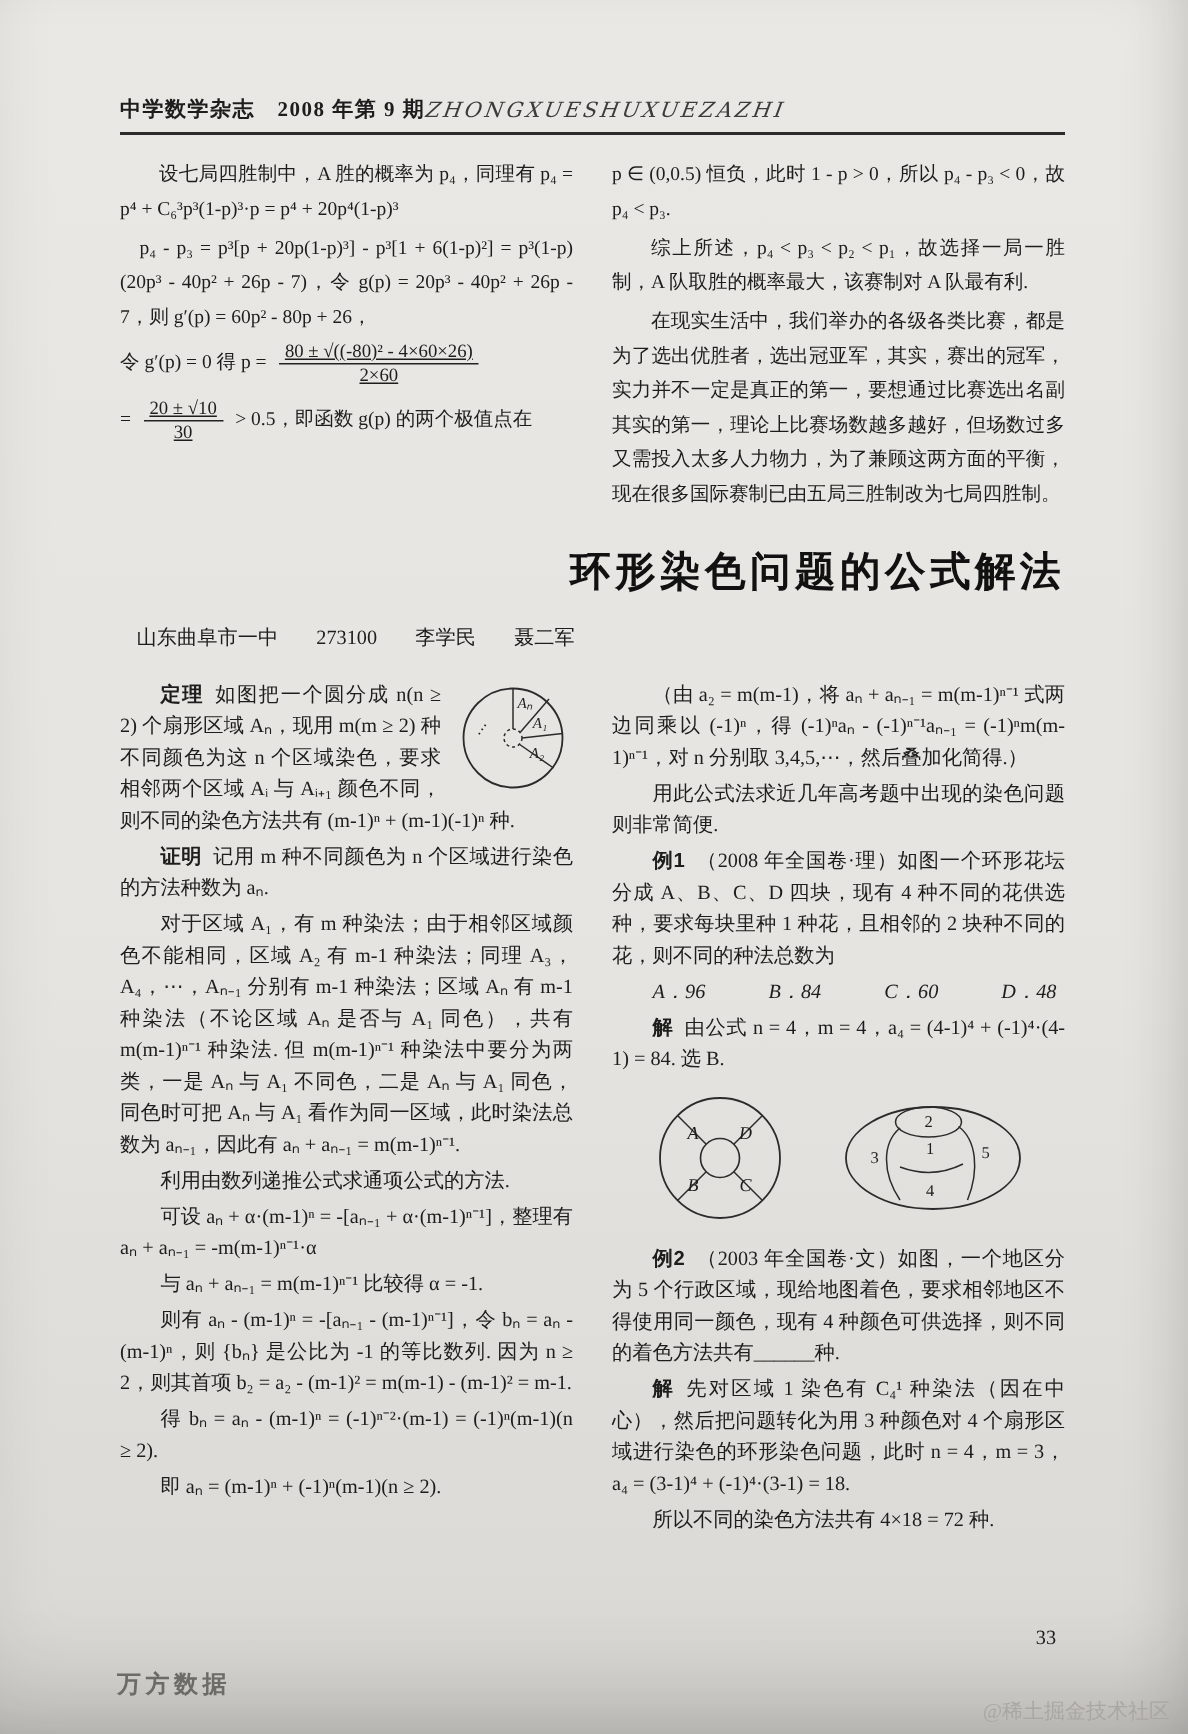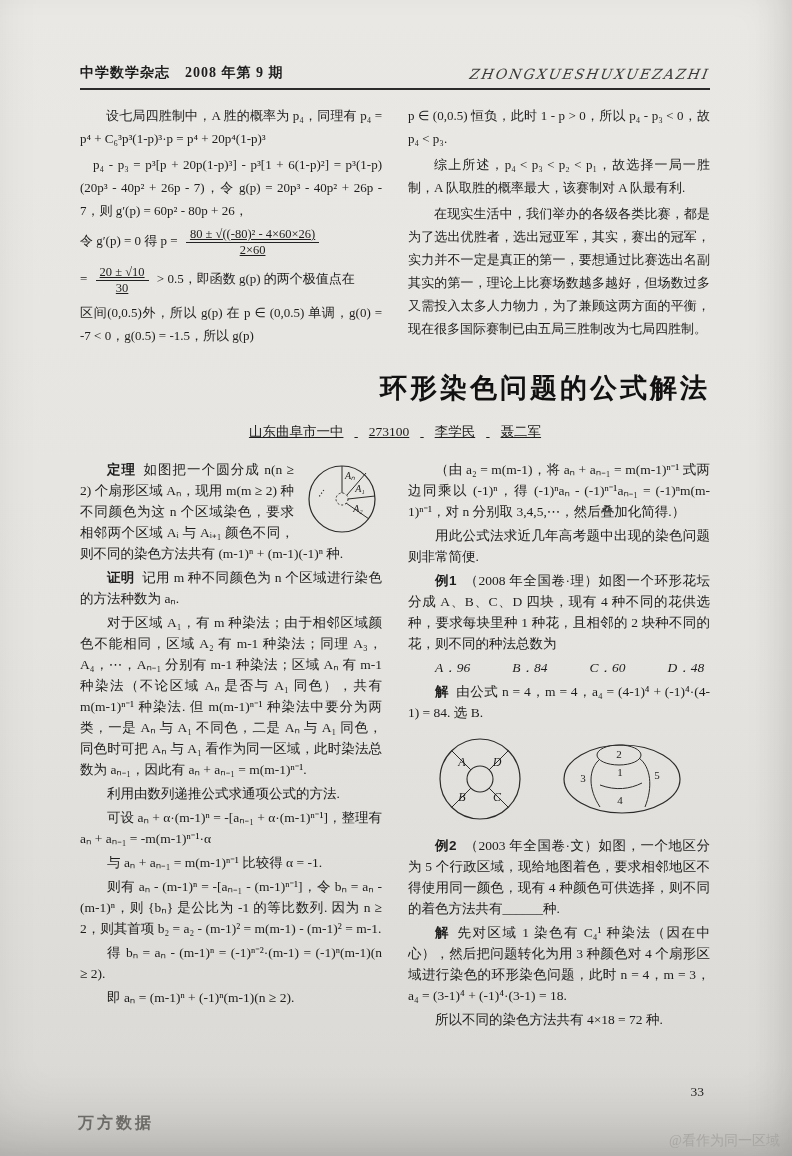--- a/index.html
+++ b/index.html
@@ -1,40 +1,40 @@
 <!DOCTYPE html>
 <html><head>
 <meta charset="utf-8">
 <style>
   * { margin:0; padding:0; box-sizing:border-box; }
   body { width:792px; background:#b9b7b3; font-family:"Liberation Serif", serif; }
   .page { position:relative; width:792px; height:1156px; overflow:hidden; color:#1d1d1d;
           background:linear-gradient(180deg,#eae8e4 0%, #e6e4e0 55%, #dcdad6 92%, #d2d0cc 100%);
           box-shadow: inset -28px 0 50px -30px rgba(0,0,0,.14), inset 0 -45px 70px -35px rgba(0,0,0,.20); }
   .content { padding:64px 82px 0 80px; }
-  .header { display:flex; justify-content:space-between; align-items:flex-end;gap:12px; }
+  .header { display:flex; justify-content:flex-start; align-items:flex-end; }
   .header-left { font-size:14px; font-weight:bold; letter-spacing:1px; }
   .header-right { font-family:"DejaVu Serif", serif; font-style:italic; font-size:14px; color:#3c3c3c;
                   letter-spacing:2px; transform:skewX(-10deg); }
   .rule { border-top:2px solid #2b2b2b; margin-top:6px; }
   .cols { display:flex; gap:26px; }
   .cols.top { margin-top:14px; }
   .col { flex:1; font-size:13px; text-align:justify; }
   .top .col { line-height:23px; }
   .body-cols .col { font-size:13.5px; line-height:21px; }
   p { margin-bottom:3px; }
   .ind2 { text-indent:2em; }
   .ind1 { text-indent:1em; }
   .frac { display:inline-block; vertical-align:middle; text-align:center; line-height:1.2;
           margin:2px 5px; font-size:12.5px; text-indent:0;text-decoration:underline; }
   .frac .num { display:block; border-bottom:1px solid #222; padding:0 4px; }
   .frac .den { display:block; }
   .title { text-align:right; font-family:"Liberation Sans", sans-serif; font-weight:bold;
            font-size:27px; letter-spacing:3px; margin-top:20px; color:#111; }
-  .authors { text-align:center; margin-top:17px; font-size:13.5px; margin-bottom:18px;text-decoration:underline; }
+  .authors { text-align:left; margin-top:17px; font-size:13.5px; margin-bottom:18px; }
   .authors span { margin:0 11px; }
   .lead { font-weight:bold; font-family:"Liberation Sans", sans-serif; margin-right:.55em; }
   .fig-theorem { float:right; margin:2px 0 4px 8px; }
   .figrow { display:flex; justify-content:center; align-items:center; gap:26px; margin:8px 0; }
   .options { display:flex; gap:42px; font-style:italic; padding-left:2em; }
   svg { stroke:#2b2b2b; }
   svg text { stroke:none; fill:#1d1d1d; font-family:"Liberation Serif", serif; }
   .fig-label { font-style:italic; }
   .pagenum { position:absolute; right:88px; bottom:56px; font-size:13.5px; }
   .wanfang { position:absolute; left:78px; bottom:22px; font-size:16px; color:#6d6b68;
@@ -59,21 +59,20 @@
         <p class="ind1">p₄ - p₃ = p³[p + 20p(1-p)³] - p³[1 + 6(1-p)²] = p³(1-p)(20p³ - 40p² + 26p - 7)，令 g(p) = 20p³ - 40p² + 26p - 7，则 g′(p) = 60p² - 80p + 26，</p>
         <p>
           <span>令 g′(p) = 0 得 p =</span>
           <span class="frac"><span class="num">80 ± √((-80)² - 4×60×26)</span><span class="den">2×60</span></span>
         </p>
         <p>
           <span>=</span>
           <span class="frac"><span class="num">20 ± √10</span><span class="den">30</span></span>
           <span>&gt; 0.5，即函数 g(p) 的两个极值点在</span>
         </p>
-        <p>区间(0,0.5)外，所以 g(p) 在 p ∈ (0,0.5) 单调，g(0) = -7 &lt; 0，g(0.5) = -1.5，所以 g(p)</p>
       </div>
       <div class="col">
         <p>p ∈ (0,0.5) 恒负，此时 1 - p &gt; 0，所以 p₄ - p₃ &lt; 0，故 p₄ &lt; p₃.</p>
         <p class="ind2">综上所述，p₄ &lt; p₃ &lt; p₂ &lt; p₁，故选择一局一胜制，A 队取胜的概率最大，该赛制对 A 队最有利.</p>
         <p class="ind2">在现实生活中，我们举办的各级各类比赛，都是为了选出优胜者，选出冠亚军，其实，赛出的冠军，实力并不一定是真正的第一，要想通过比赛选出名副其实的第一，理论上比赛场数越多越好，但场数过多又需投入太多人力物力，为了兼顾这两方面的平衡，现在很多国际赛制已由五局三胜制改为七局四胜制。</p>
       </div>
     </div>
 
     <h1 class="title">环形染色问题的公式解法</h1>
 
@@ -163,14 +162,14 @@
         <p class="ind2">
           <span class="lead">解</span><span>先对区域 1 染色有 C₄¹ 种染法（因在中心），然后把问题转化为用 3 种颜色对 4 个扇形区域进行染色的环形染色问题，此时 n = 4，m = 3，a₄ = (3-1)⁴ + (-1)⁴·(3-1) = 18.</span>
         </p>
         <p class="ind2">所以不同的染色方法共有 4×18 = 72 种.</p>
       </div>
     </div>
   </div>
 
   <div class="pagenum">33</div>
   <div class="wanfang">万方数据</div>
-  <div class="watermark">@看作为同一区域</div>
+  <div class="watermark">@稀土掘金技术社区</div>
 </div>
 
 </body></html>

